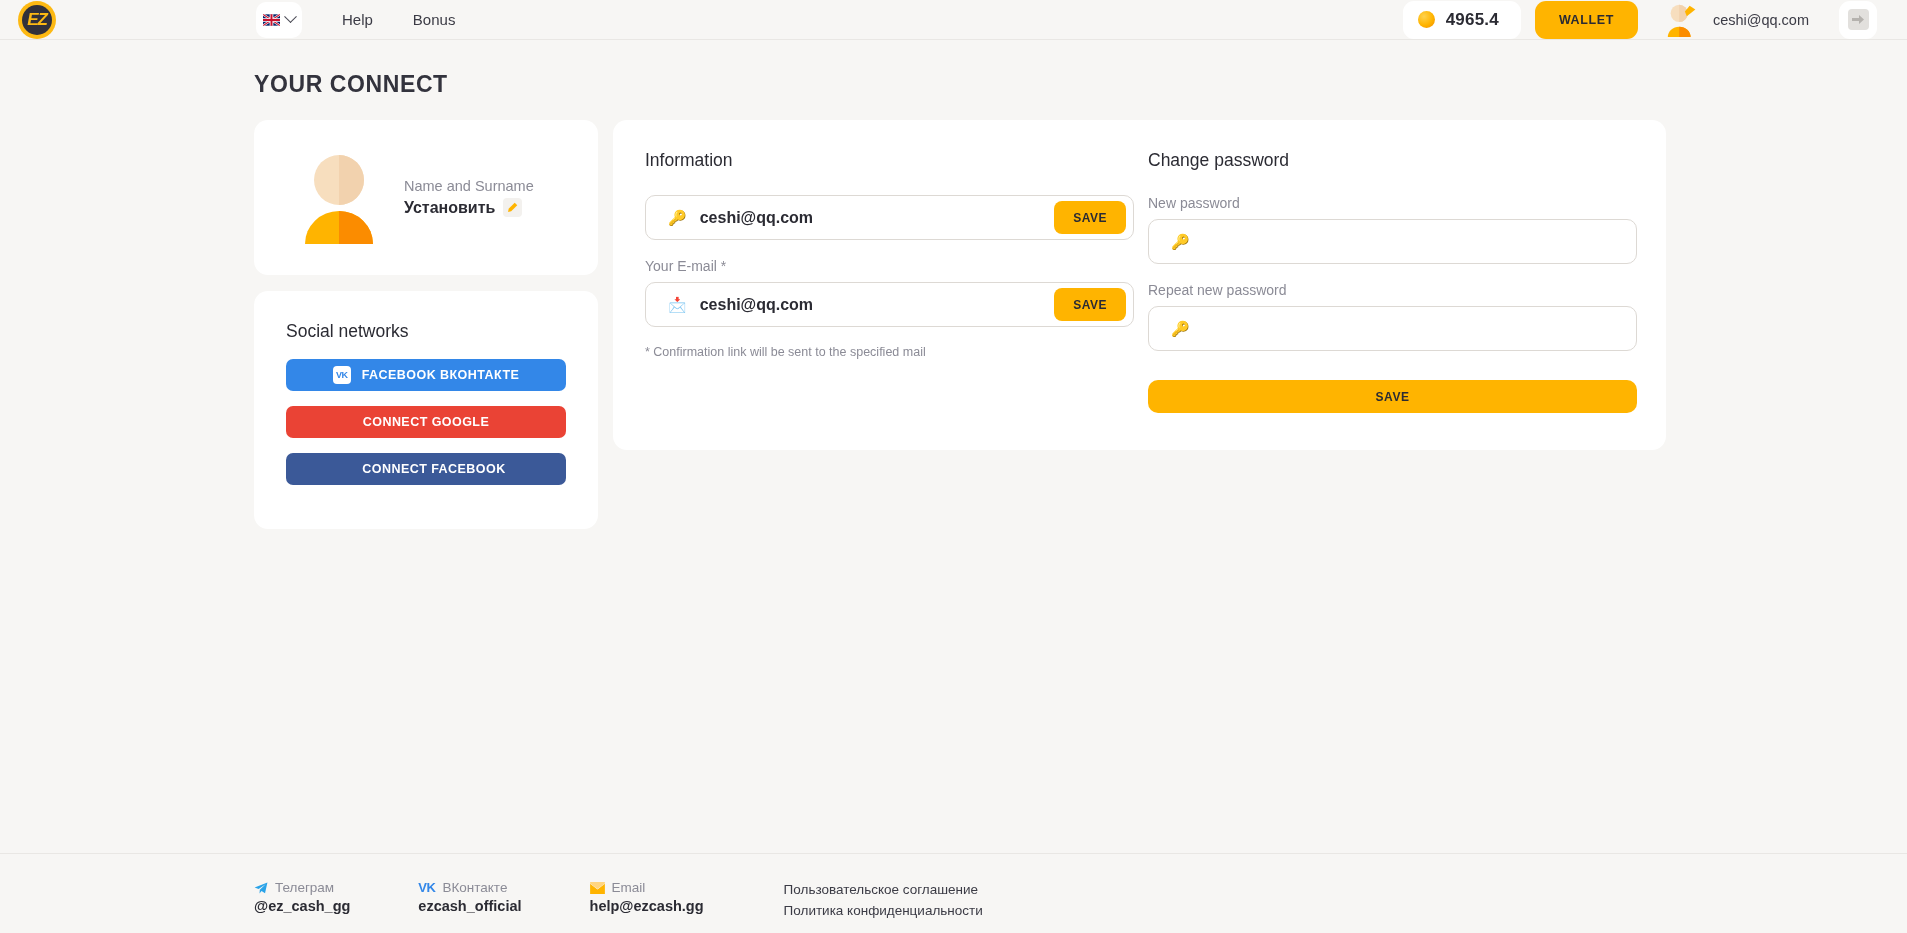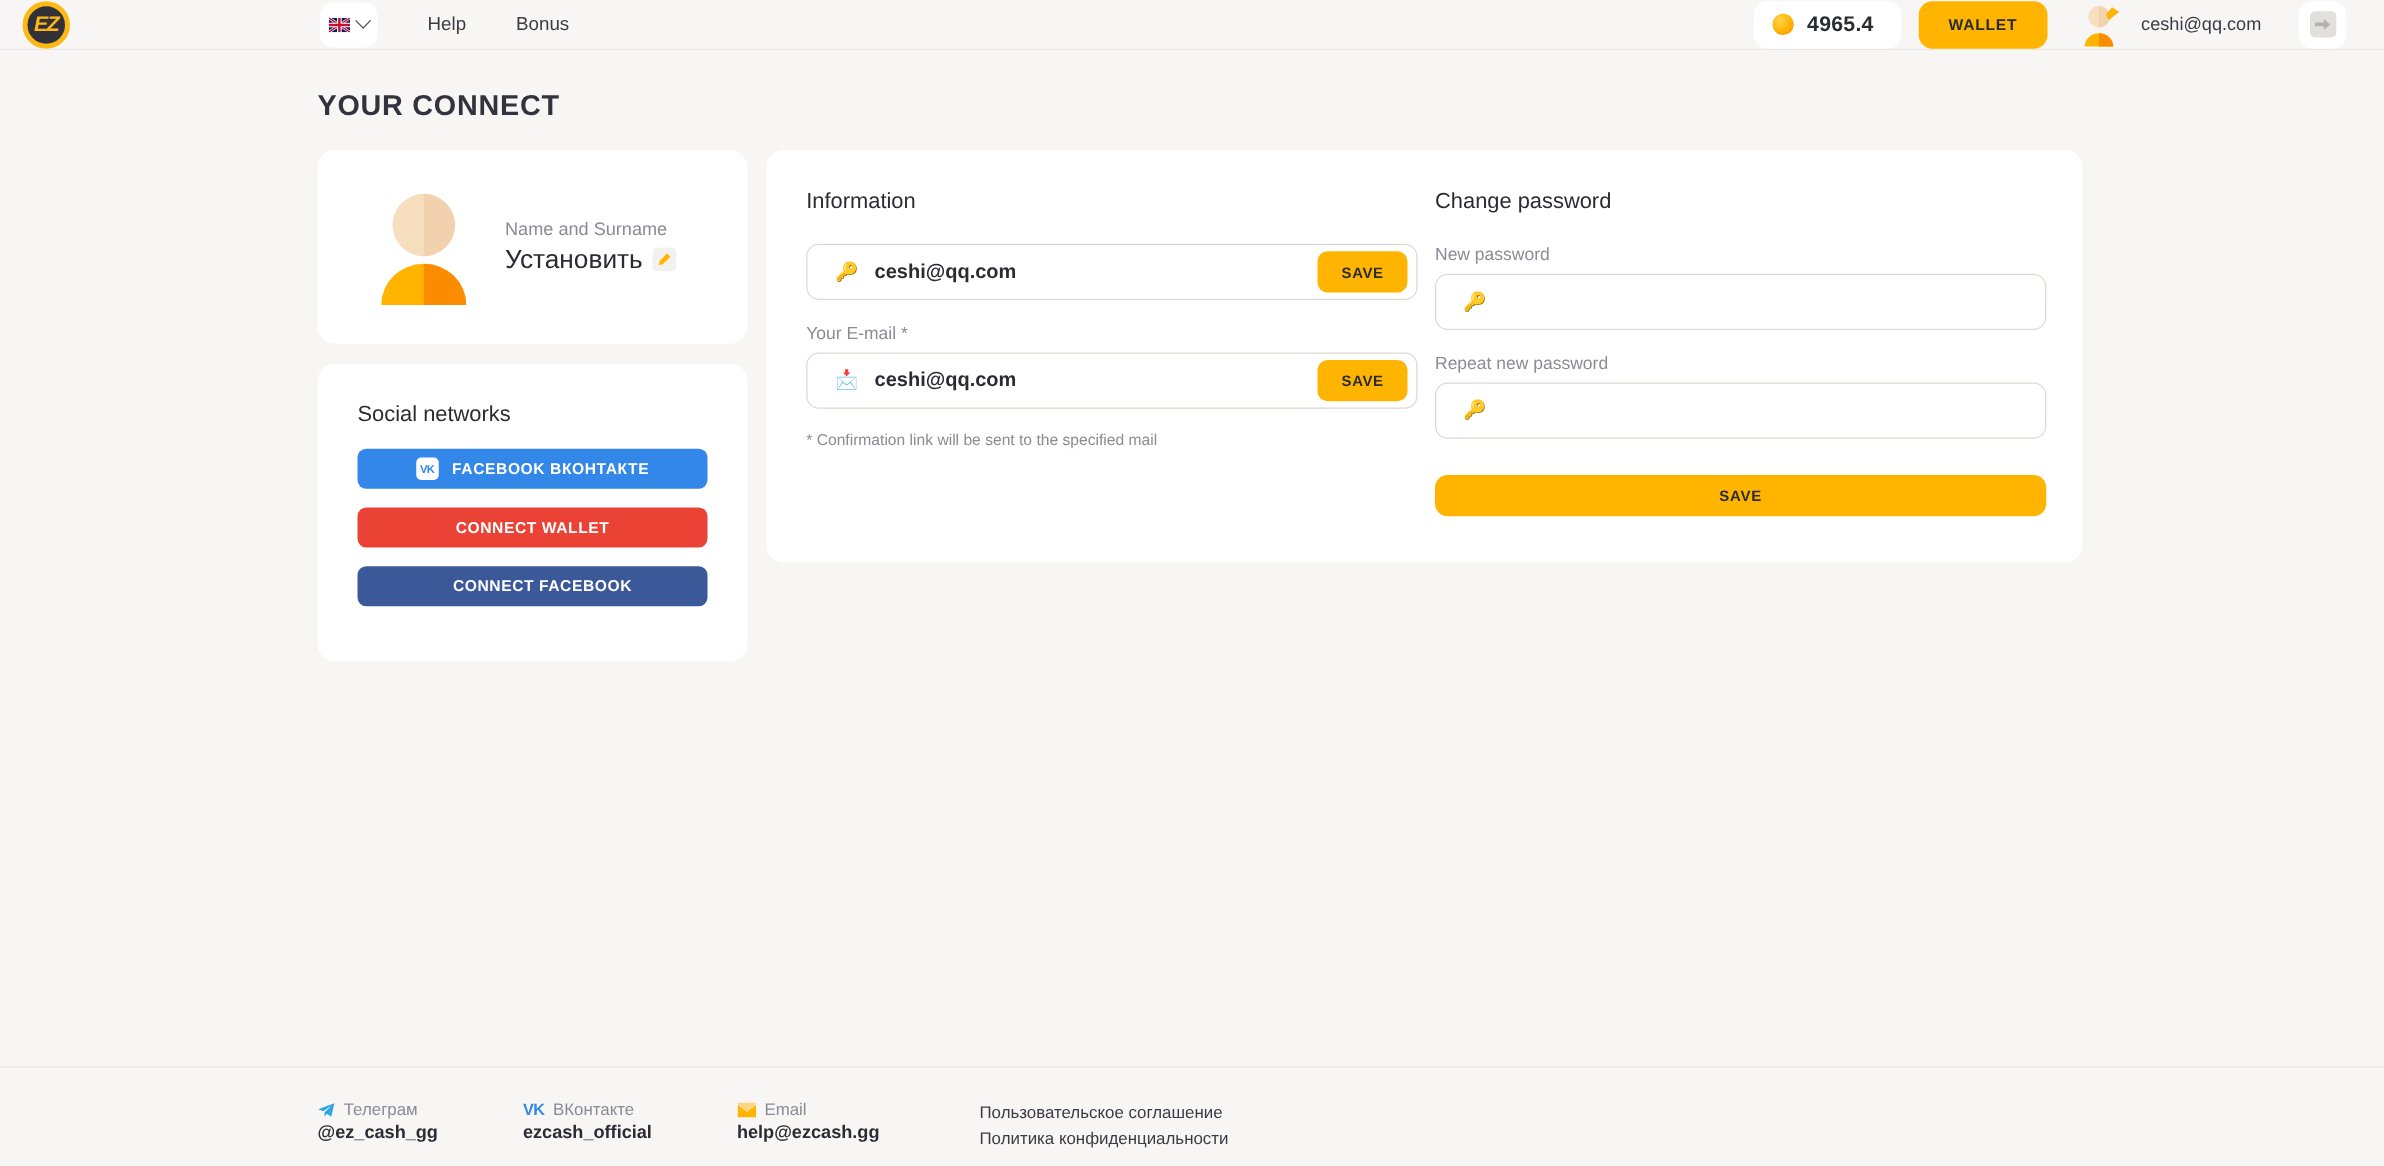--- a/index.html
+++ b/index.html
@@ -194,22 +194,22 @@
     font-size: 14.5px;
     color: #8b8b96;
     margin-bottom: 4px;
   }
   .name-value-row {
     display: flex;
     align-items: center;
     gap: 8px;
   }
   .name-value {
-    font-size: 21px;
-    font-weight: normal;
+    font-size: 16px;
+    font-weight: bold;
     color: #2b2b33;
   }
   .pencil-chip {
     width: 19px; height: 19px;
     border-radius: 4px;
     background: #f3f1ee;
     display: flex; align-items: center; justify-content: center;
     cursor: pointer;
   }
   .social-card {
@@ -457,21 +457,21 @@
 
       <div class="card social-card">
         <div class="social-title">Social networks</div>
 
         <button class="social-btn vk-bg">
           <span class="vk-badge">VK</span>
           <span>FACEBOOK ВКОНТАКТЕ</span>
         </button>
 
         <button class="social-btn google-bg">
-          <span>CONNECT WALLET</span>
+          <span>CONNECT GOOGLE</span>
         </button>
 
         <button class="social-btn fb-bg">
           <span>CONNECT FACEBOOK</span>
         </button>
       </div>
 
     </div>
 
     <div class="main-card">

